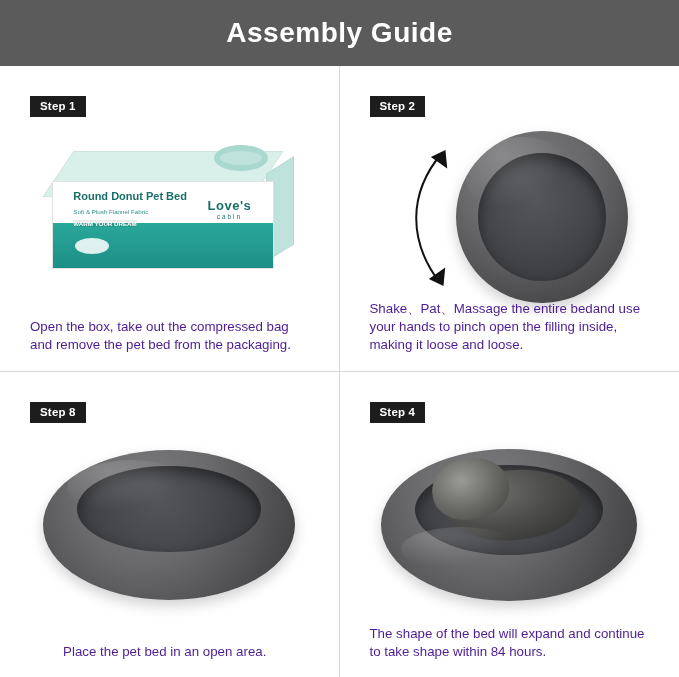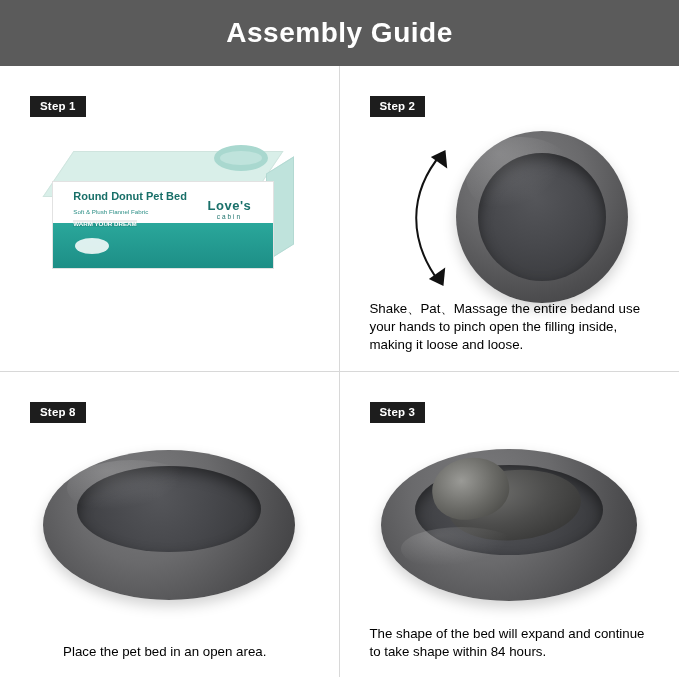--- a/index.html
+++ b/index.html
@@ -65,21 +65,21 @@
     letter-spacing: 0.2px;
   }
   .cell-caption {
     position: absolute;
     left: 0;
     bottom: 16px;
     width: 100%;
     padding: 0 30px;
     font-size: 13.3px;
     line-height: 1.36;
-    color: #000000;
+    color: #4c1d95;
   }
   .cell-caption.center { text-align: center; padding-left: 21px; }
 
   .art {
     position: absolute;
     left: 0;
     top: 52px;
     width: 100%;
     height: 200px;
     display: flex;
@@ -244,20 +244,21 @@
             <div class="box-tag">WARM YOUR DREAM</div>
             <div class="box-oval"></div>
             <div class="box-brand">
               <div class="b1">Love's</div>
               <div class="b2">cabin</div>
             </div>
           </div>
           <div class="box-donut"></div>
         </div>
       </div>
+      <div class="cell-caption">Open the box, take out the compressed bag and remove the pet bed from the packaging.</div>
     </div>
 
     <div class="cell bb">
       <div class="step-badge">Step 2</div>
       <div class="art">
         <div style="position:relative;width:250px;height:190px;">
           <svg class="arrow-svg" width="250" height="190" viewBox="0 0 250 190">
             <path d="M58 30 C24 70, 24 118, 56 160" fill="none" stroke="#111" stroke-width="2"></path>
             <polygon points="58,26 70,40 50,40" fill="#111" transform="rotate(35 58 32)"></polygon>
             <polygon points="56,164 68,150 48,150" fill="#111" transform="rotate(-35 56 158)"></polygon>
@@ -278,21 +279,21 @@
         <div class="bed" style="position:relative;width:252px;height:150px;">
           <div class="bed-outer" style="border-radius:50%;"></div>
           <div class="bed-inner" style="left:34px;top:16px;right:34px;bottom:48px;"></div>
           <div class="bed-sheen" style="left:24px;top:10px;width:130px;height:56px;"></div>
         </div>
       </div>
       <div class="cell-caption center">Place the pet bed in an open area.</div>
     </div>
 
     <div class="cell">
-      <div class="step-badge">Step 3</div>
+      <div class="step-badge">Step 4</div>
       <div class="art art-wide">
         <div class="bed" style="position:relative;width:256px;height:152px;">
           <div class="bed-outer"></div>
           <div class="bed-inner" style="left:34px;top:16px;right:34px;bottom:46px;"></div>
           <div class="dog"></div>
           <div class="dog-head"></div>
           <div class="bed-sheen" style="left:20px;top:78px;width:120px;height:44px;"></div>
         </div>
       </div>
       <div class="cell-caption">The shape of the bed will expand and continue to take shape within 84 hours.</div>

